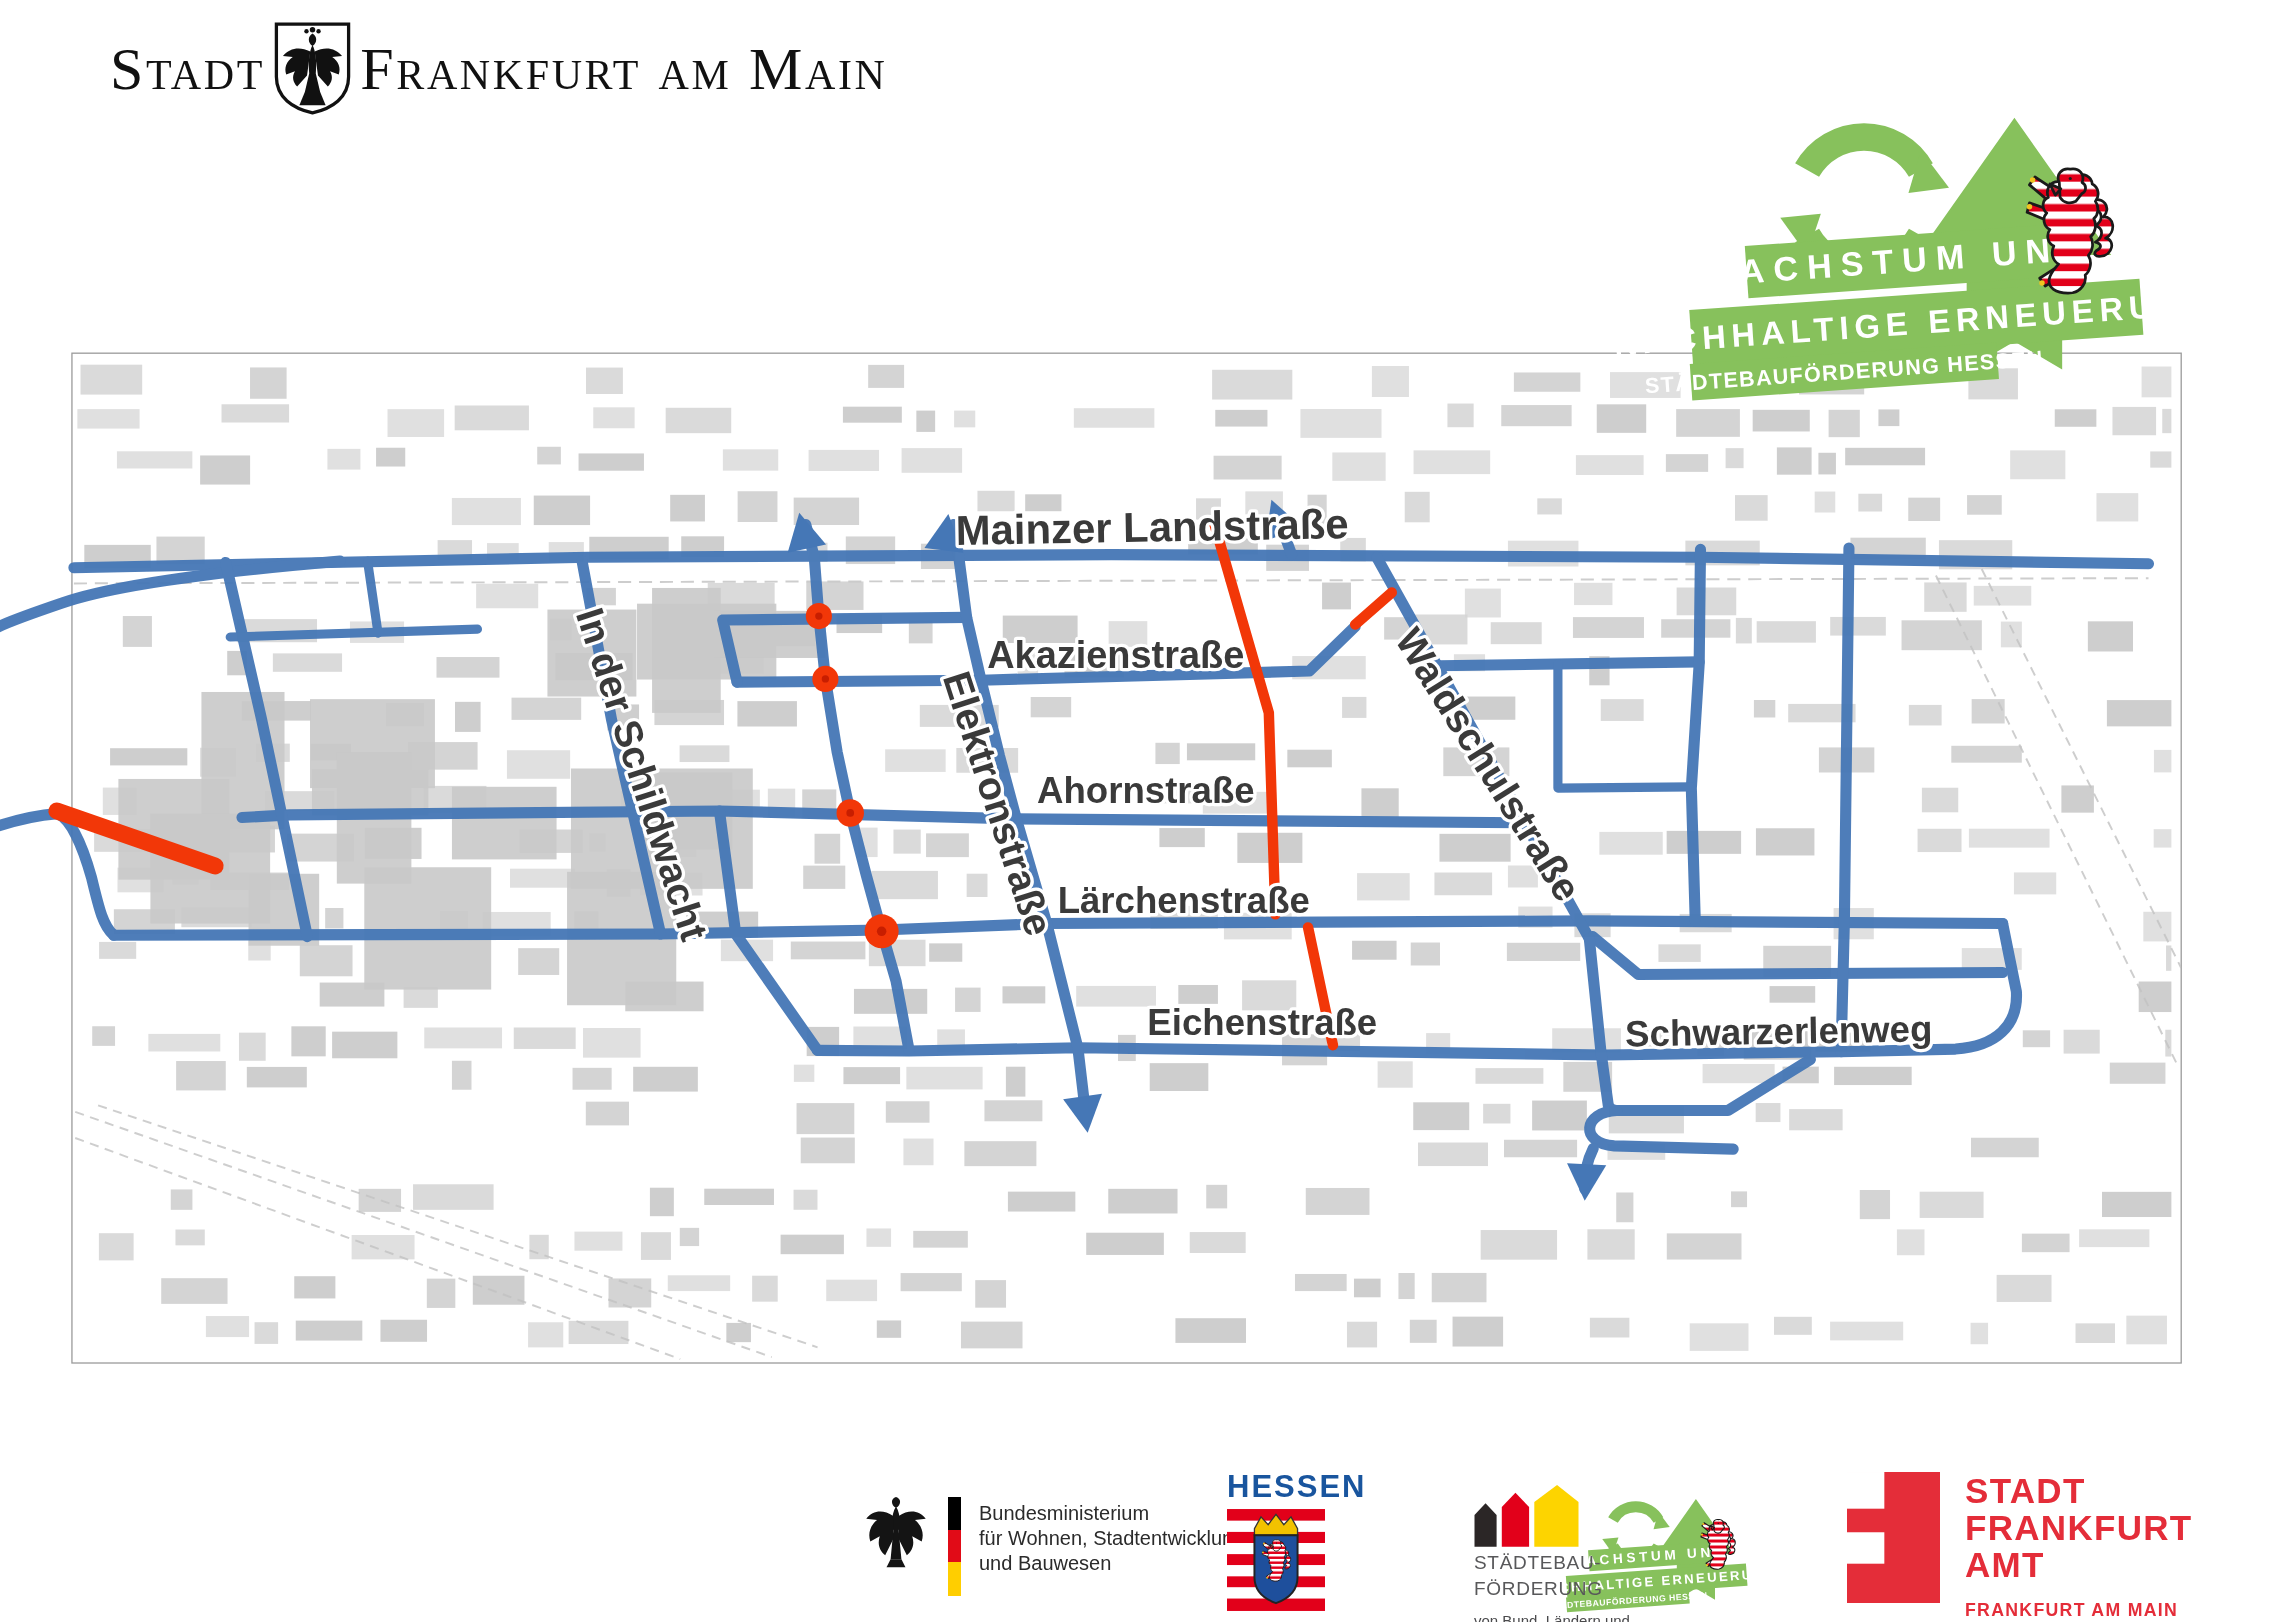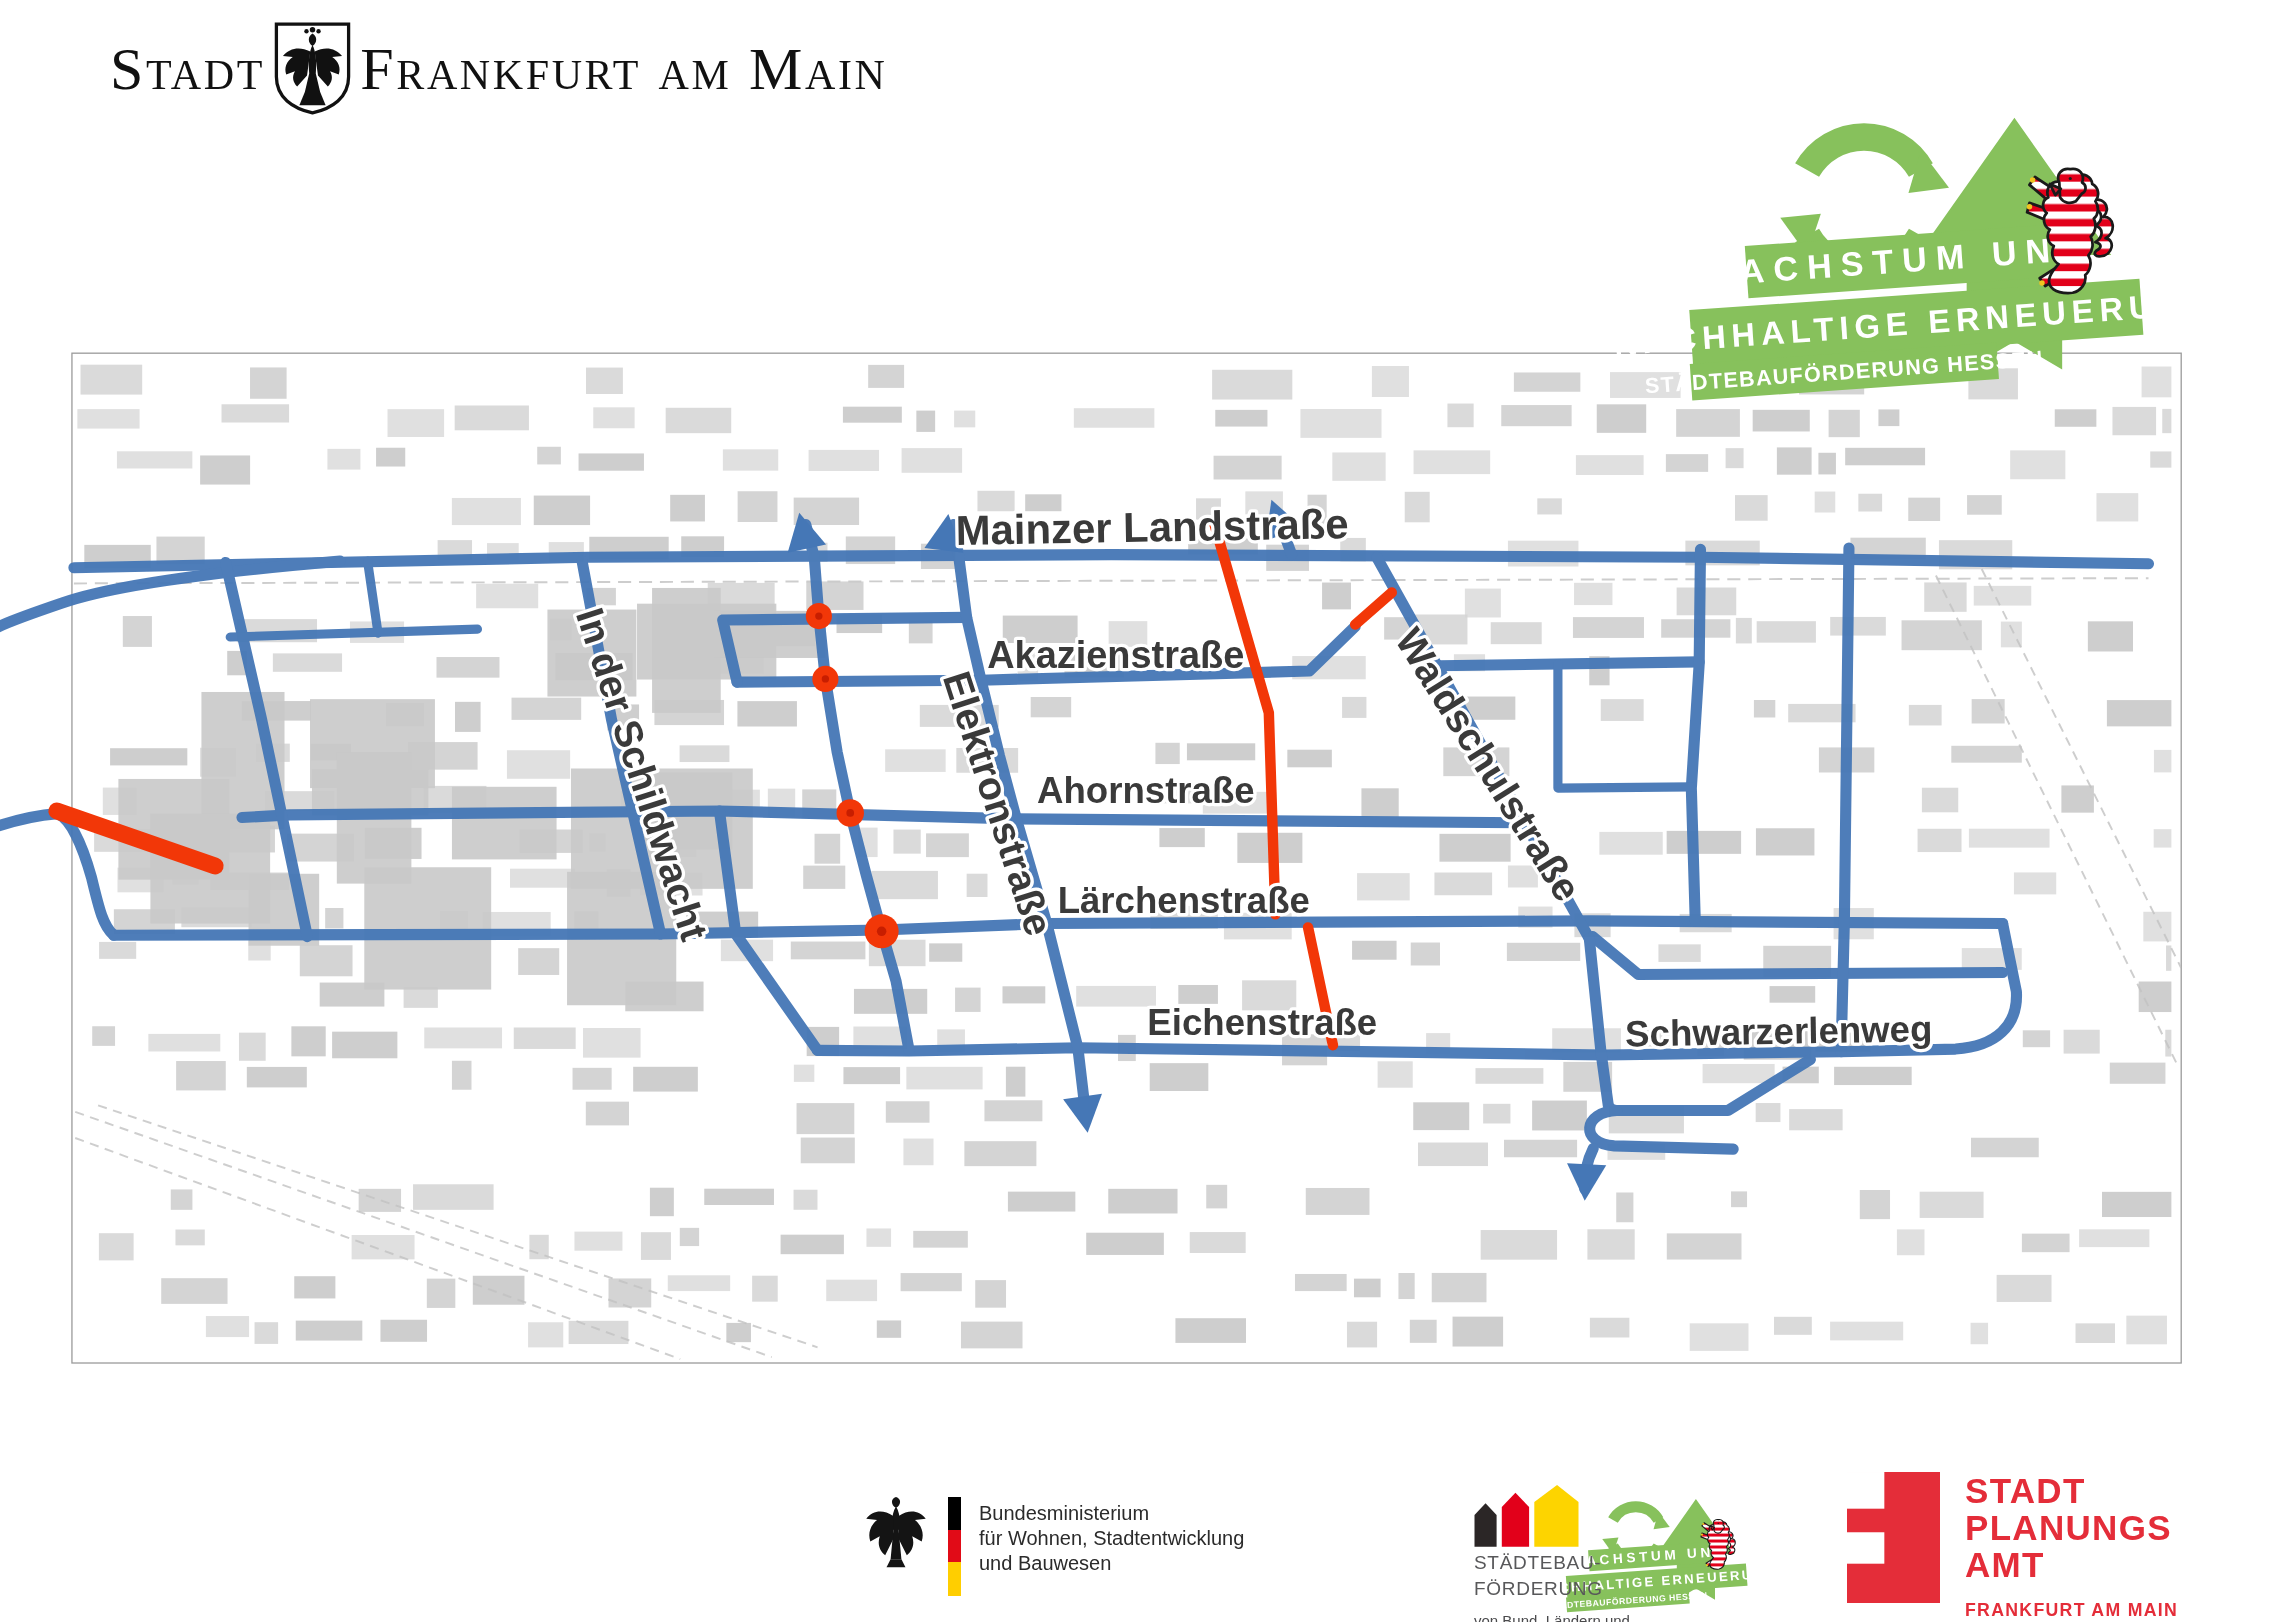--- a/index.html
+++ b/index.html
@@ -580,20 +580,41 @@
       </g>
     </svg>
     <div class="stripe"></div>
     <div class="txt">
       <div>Bundesministerium</div>
       <div>für Wohnen, Stadtentwicklung</div>
       <div>und Bauwesen</div>
     </div>
   </div>
 
+  <div class="abs hessen">
+    <div class="word" style="color:#19559e">HESSEN</div>
+    <svg width="98" height="102" viewBox="0 0 150 156" style="margin-top:3.9px">
+      <g>
+        <rect y="0" width="150" height="18" fill="#e2001a"></rect>
+          <rect y="18" width="150" height="17" fill="#fff"></rect>
+        <rect y="35" width="150" height="17" fill="#e2001a"></rect>
+          <rect y="52" width="150" height="17" fill="#fff"></rect>
+        <rect y="69" width="150" height="17" fill="#e2001a"></rect>
+          <rect y="86" width="150" height="17" fill="#fff"></rect>
+        <rect y="103" width="150" height="17" fill="#e2001a"></rect>
+          <rect y="120" width="150" height="17" fill="#fff"></rect>
+        <rect y="137" width="150" height="19" fill="#e2001a"></rect>
+      </g>
+      <g>
+        <polygon points="42,30 52,12 63,24 75,8 87,24 98,12 108,30 108,40 42,40" fill="#f2c200" stroke="#333" stroke-width="2"></polygon>
+        <path d="M42,40 H108 V104 C108,126 92,138 75,144 C58,138 42,126 42,104 Z" fill="#1e4f9c" stroke="#222" stroke-width="3"></path>
+        <use href="#hessen-lion" transform="translate(49,46) scale(0.20)"></use>
+      </g>
+    </svg>
+  </div>
 
   <div class="abs sbf">
     <svg width="105" height="65" viewBox="0 0 160 100">
       <polygon points="0,46 17,28 34,46 34,95 0,95" fill="#2b2626"></polygon>
       <polygon points="42,34 63,12 84,34 84,95 42,95" fill="#e2001a"></polygon>
       <polygon points="92,26 127,0 160,26 160,95 92,95" fill="#fdd400"></polygon>
     </svg>
     <div class="big" style="color:#58585a">
       <div>STÄDTEBAU-</div>
       <div>FÖRDERUNG</div>
@@ -606,21 +627,21 @@
 
   <div class="abs spa">
     <svg width="93" height="131" viewBox="0 0 142 200">
       <rect width="142" height="200" fill="#e42d39"></rect>
       <rect x="0" y="0" width="57" height="56" fill="#fff"></rect>
       <rect x="0" y="92" width="57" height="48" fill="#fff"></rect>
     </svg>
     <div class="txt" style="color:#e42d39">
       <div class="big">
         <div>STADT</div>
-        <div>PLANUNGS</div>
+        <div>FRANKFURT</div>
         <div>AMT</div>
       </div>
       <div class="sub">FRANKFURT AM MAIN</div>
     </div>
   </div>
 
 </div>
 
 
 </body></html>

